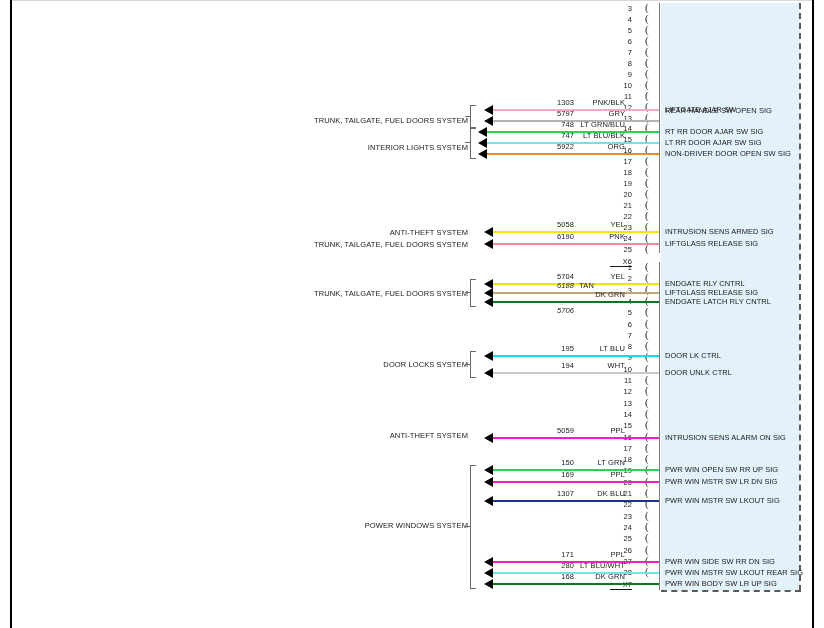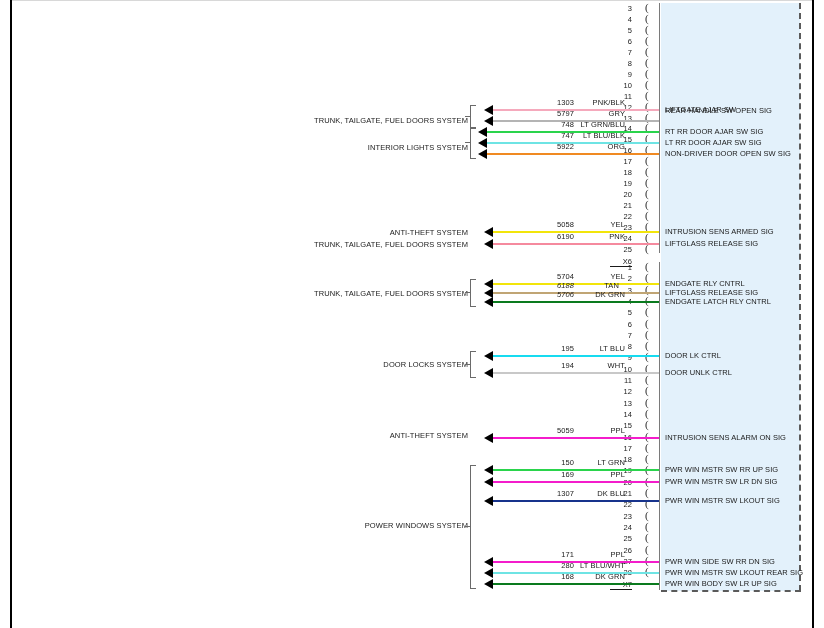--- a/index.html
+++ b/index.html
@@ -326,25 +326,25 @@
       <div class="ckt ckt-color" style="left: 551px; top: 232px;">PNK</div>
       <div class="sig" style="top: 239px;">LIFTGLASS RELEASE SIG</div>
       <div class="wire" style="left: 492px; top: 283px; width: 167px; background: rgb(242, 229, 10);"></div>
       <div class="arrow" style="left: 484px; top: 279px;"></div>
       <div class="ckt ckt-num" style="left: 528px; top: 272px;">5704</div>
       <div class="ckt ckt-color" style="left: 551px; top: 272px;">YEL</div>
       <div class="sig" style="top: 279px;">ENDGATE RLY CNTRL</div>
       <div class="wire" style="left: 492px; top: 292px; width: 167px; background: rgb(192, 165, 116);"></div>
       <div class="arrow" style="left: 484px; top: 288px;"></div>
       <div class="ckt ckt-num" style="left: 528px; top: 281px; font-style: italic;">6188</div>
-      <div class="ckt ckt-color" style="left: 545px; top: 281px;">TAN</div>
+      <div class="ckt ckt-color" style="left: 520px; top: 281px;">TAN</div>
       <div class="sig" style="top: 288px;">LIFTGLASS RELEASE SIG</div>
       <div class="wire" style="left: 492px; top: 301px; width: 167px; background: rgb(10, 122, 30);"></div>
       <div class="arrow" style="left: 484px; top: 297px;"></div>
-      <div class="ckt ckt-num" style="left: 528px; top: 290px; font-style: italic;">5706</div>
+      <div class="ckt ckt-num" style="left: 528px; top: 306px; font-style: italic;">5706</div>
       <div class="ckt ckt-color" style="left: 551px; top: 290px;">DK GRN</div>
       <div class="sig" style="top: 297px;">ENDGATE LATCH RLY CNTRL</div>
       <div class="wire" style="left: 492px; top: 355px; width: 167px; background: rgb(22, 219, 240);"></div>
       <div class="arrow" style="left: 484px; top: 351px;"></div>
       <div class="ckt ckt-num" style="left: 528px; top: 344px;">195</div>
       <div class="ckt ckt-color" style="left: 551px; top: 344px;">LT BLU</div>
       <div class="sig" style="top: 351px;">DOOR LK CTRL</div>
       <div class="wire" style="left: 492px; top: 372px; width: 167px; background: rgb(200, 200, 200);"></div>
       <div class="arrow" style="left: 484px; top: 368px;"></div>
       <div class="ckt ckt-num" style="left: 528px; top: 361px;">194</div>
@@ -352,21 +352,21 @@
       <div class="sig" style="top: 368px;">DOOR UNLK CTRL</div>
       <div class="wire" style="left: 492px; top: 437px; width: 167px; background: rgb(244, 28, 203);"></div>
       <div class="arrow" style="left: 484px; top: 433px;"></div>
       <div class="ckt ckt-num" style="left: 528px; top: 426px;">5059</div>
       <div class="ckt ckt-color" style="left: 551px; top: 426px;">PPL</div>
       <div class="sig" style="top: 433px;">INTRUSION SENS ALARM ON SIG</div>
       <div class="wire" style="left: 492px; top: 469px; width: 167px; background: rgb(42, 212, 76);"></div>
       <div class="arrow" style="left: 484px; top: 465px;"></div>
       <div class="ckt ckt-num" style="left: 528px; top: 458px;">150</div>
       <div class="ckt ckt-color" style="left: 551px; top: 458px;">LT GRN</div>
-      <div class="sig" style="top: 465px;">PWR WIN MSTR SW RR UP SIG</div>
+      <div class="sig" style="top: 465px;">PWR WIN OPEN SW RR UP SIG</div>
       <div class="wire" style="left: 492px; top: 481px; width: 167px; background: rgb(244, 28, 203);"></div>
       <div class="arrow" style="left: 484px; top: 477px;"></div>
       <div class="ckt ckt-num" style="left: 528px; top: 470px;">169</div>
       <div class="ckt ckt-color" style="left: 551px; top: 470px;">PPL</div>
       <div class="sig" style="top: 477px;">PWR WIN MSTR SW LR DN SIG</div>
       <div class="wire" style="left: 492px; top: 500px; width: 167px; background: rgb(23, 51, 140);"></div>
       <div class="arrow" style="left: 484px; top: 496px;"></div>
       <div class="ckt ckt-num" style="left: 528px; top: 489px;">1307</div>
       <div class="ckt ckt-color" style="left: 551px; top: 489px;">DK BLU</div>
       <div class="sig" style="top: 496px;">PWR WIN MSTR SW LKOUT SIG</div>

